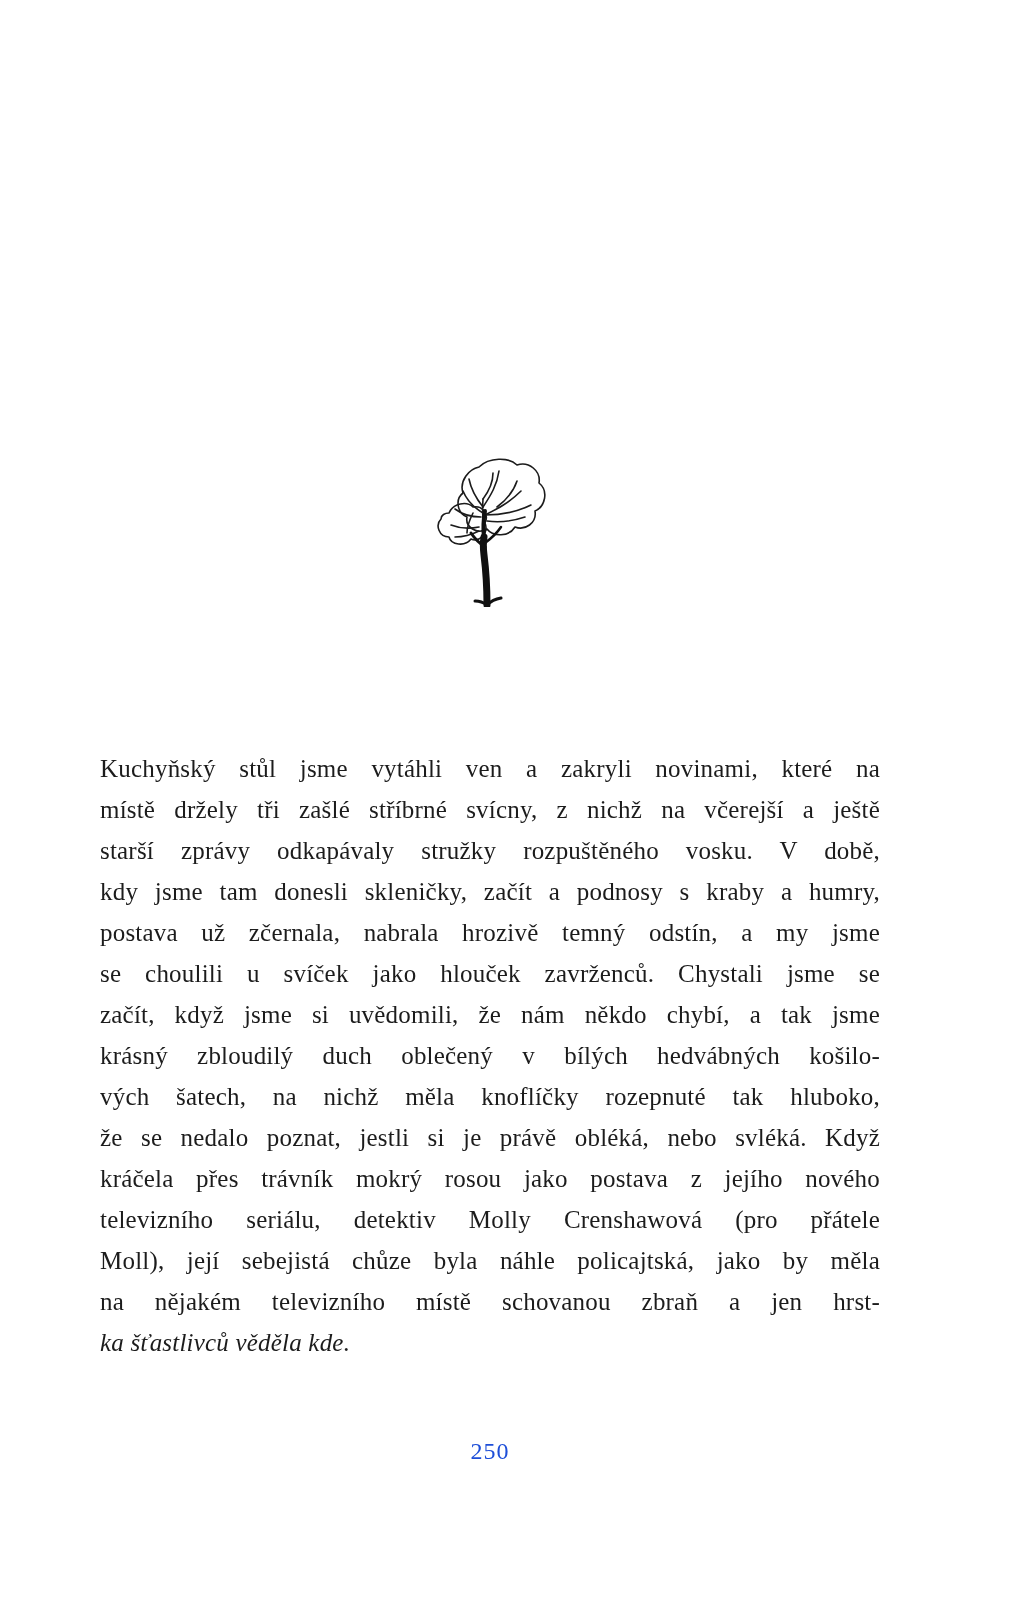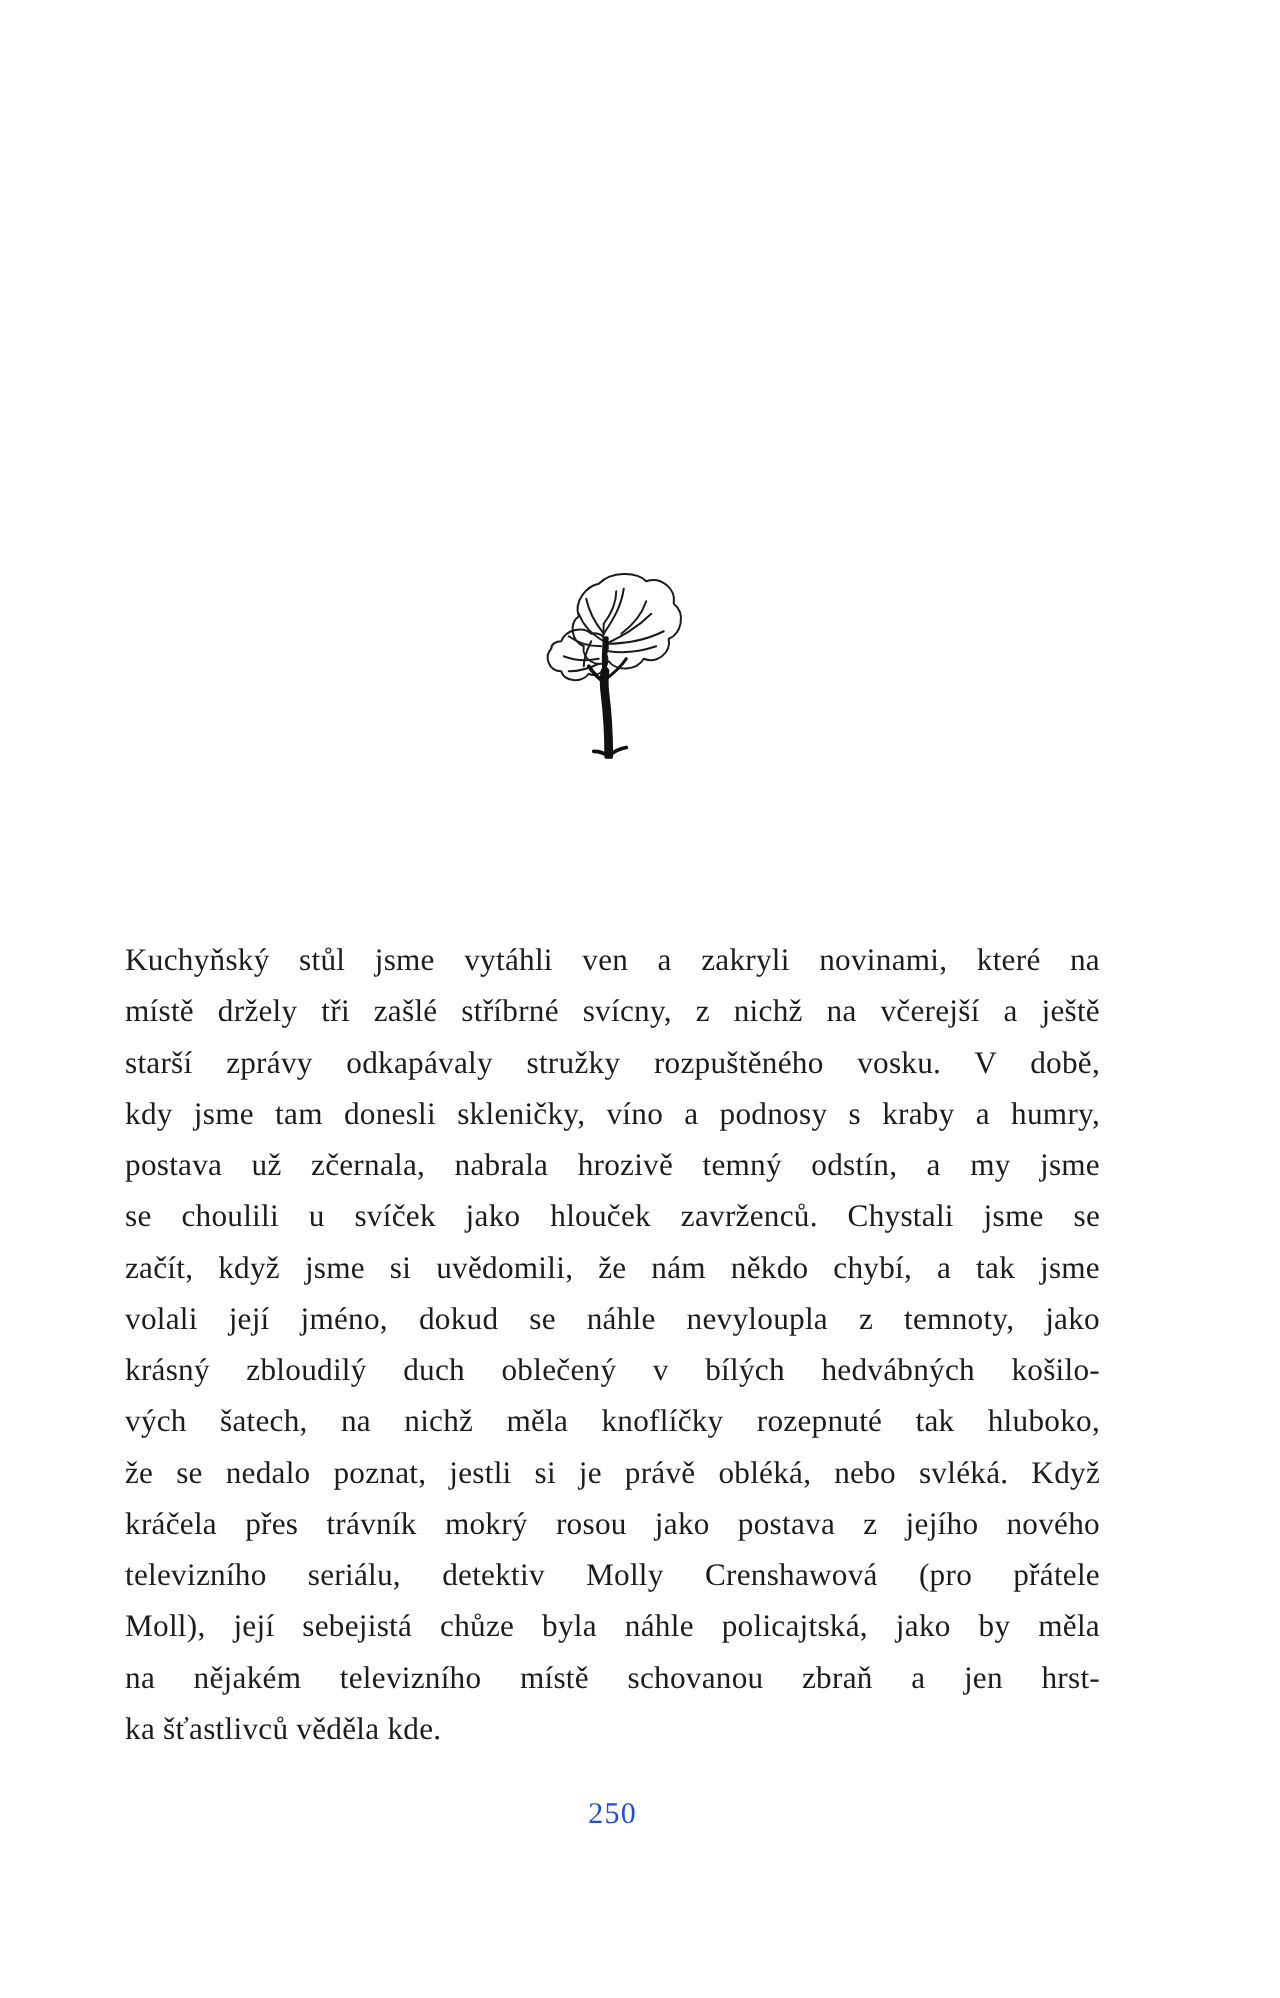--- a/index.html
+++ b/index.html
@@ -38,20 +38,21 @@
     font-size: 25px;
     line-height: 41px;
     text-align: justify;
     text-align-last: justify;
     white-space: normal;
     letter-spacing: 0.2px;
   }
   .line.last {
     text-align: center;
     text-align-last: left;
+    font-style: italic;
   }
   .page-number {
     position: absolute;
     left: 100px;
     top: 1438px;
     width: 780px;
     text-align: center;
     font-size: 24px;
     letter-spacing: 1px;
     color: #1d4ed8;
@@ -108,25 +109,24 @@
         <path d="M60,150 C64,146 68,144 74,143" stroke-width="3"></path>
         <path d="M60,150 C56,147 52,146 48,146" stroke-width="3"></path>
       </g>
     </svg>
   </div>
 
   <div class="text-block">
     <div class="line">Kuchyňský stůl jsme vytáhli ven a zakryli novinami, které na</div>
     <div class="line">místě držely tři zašlé stříbrné svícny, z nichž na včerejší a ještě</div>
     <div class="line">starší zprávy odkapávaly stružky rozpuštěného vosku. V době,</div>
-    <div class="line">kdy jsme tam donesli skleničky, víno a podnosy s kraby a humry,</div>
+    <div class="line">kdy jsme tam donesli skleničky, začít a podnosy s kraby a humry,</div>
     <div class="line">postava už zčernala, nabrala hrozivě temný odstín, a my jsme</div>
     <div class="line">se choulili u svíček jako hlouček zavrženců. Chystali jsme se</div>
     <div class="line">začít, když jsme si uvědomili, že nám někdo chybí, a tak jsme</div>
-    <div class="line">volali její jméno, dokud se náhle nevyloupla z temnoty, jako</div>
     <div class="line">krásný zbloudilý duch oblečený v bílých hedvábných košilo-</div>
     <div class="line">vých šatech, na nichž měla knoflíčky rozepnuté tak hluboko,</div>
     <div class="line">že se nedalo poznat, jestli si je právě obléká, nebo svléká. Když</div>
     <div class="line">kráčela přes trávník mokrý rosou jako postava z jejího nového</div>
     <div class="line">televizního seriálu, detektiv Molly Crenshawová (pro přátele</div>
     <div class="line">Moll), její sebejistá chůze byla náhle policajtská, jako by měla</div>
     <div class="line">na nějakém televizního místě schovanou zbraň a jen hrst-</div>
     <div class="line last">ka šťastlivců věděla kde.</div>
   </div>
 

